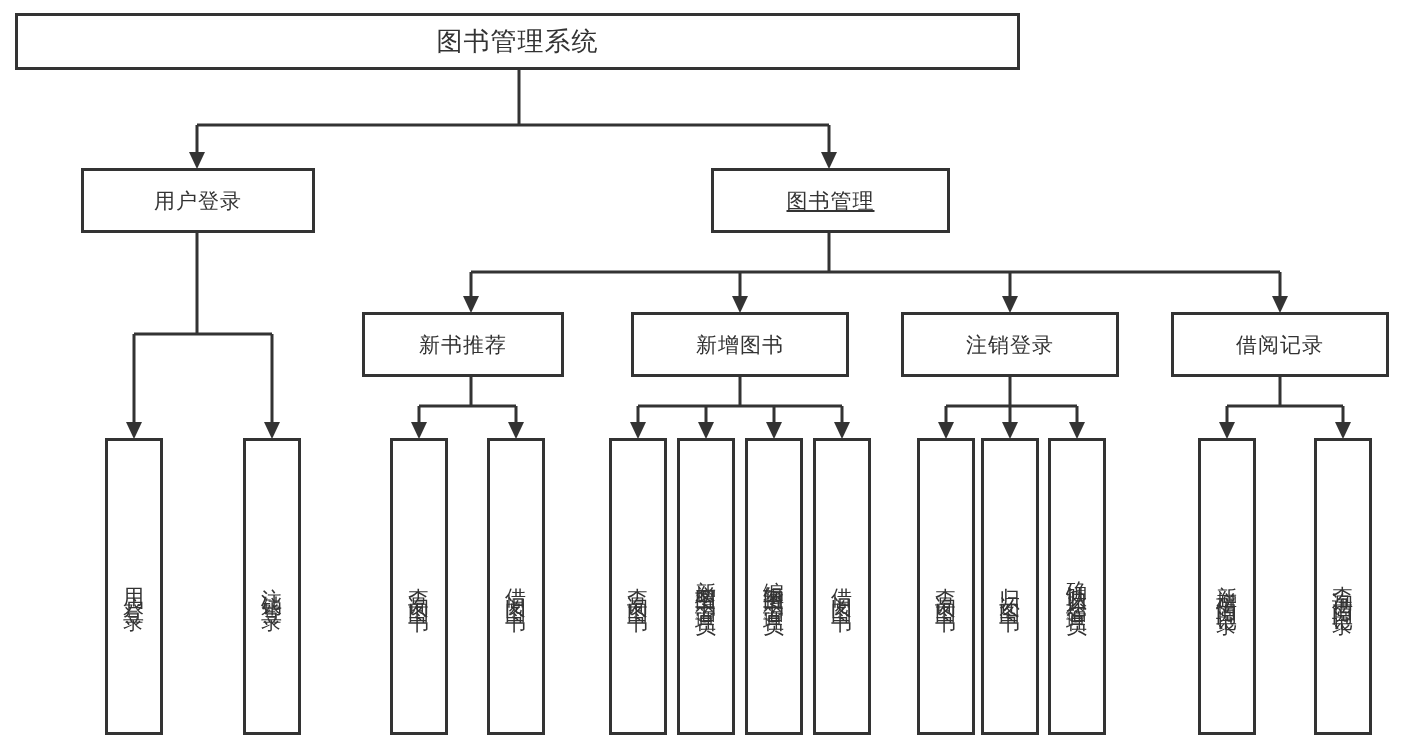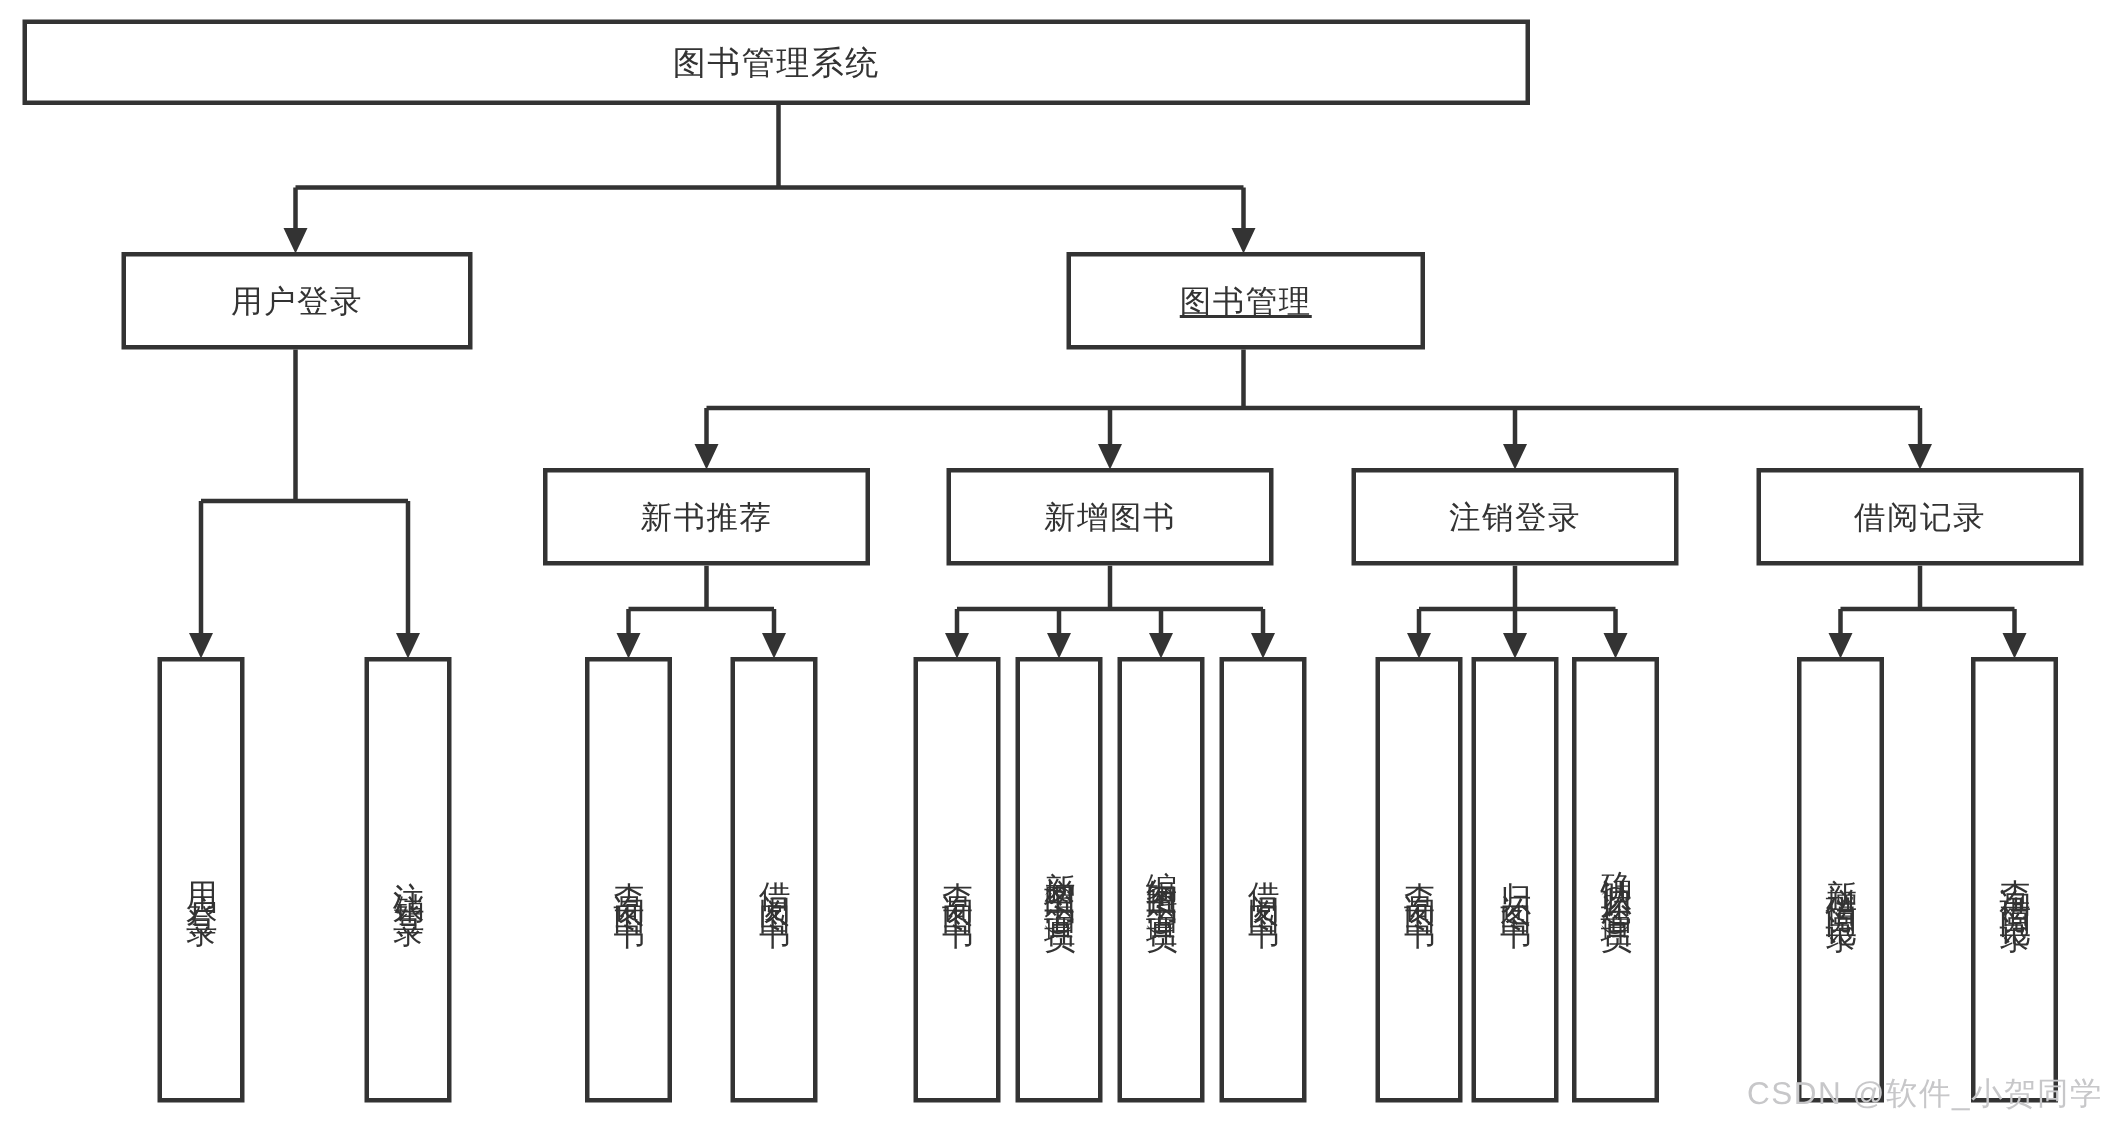--- a/index.html
+++ b/index.html
@@ -13,21 +13,21 @@
   .lines{position:absolute;left:0;top:0;width:1405px;height:747px;}
   .node{
     position:absolute;
     background:#ffffff;
     border:3px solid #333333;
     box-sizing:border-box;
     display:flex;align-items:center;justify-content:center;
     color:#333333;
   }
   .hbox{font-size:21px;letter-spacing:1px;white-space:nowrap;}
-  .root{font-size:22px;}
+  .root{font-size:26px;}
   .vbox{font-size:21px;}
   .vtext{
     writing-mode:vertical-rl;
     letter-spacing:8px;
     line-height:1;
     color:#333333;
   }
   .watermark{
     position:absolute;
     right:3px;bottom:4px;
@@ -90,21 +90,21 @@
     <span>图书管理系统</span>
   </div>
 
   <div class="node hbox" style="left:81px;top:168px;width:234px;height:65px;">
     <span>用户登录</span>
   </div>
   <div class="node hbox" style="left:711px;top:168px;width:239px;height:65px;text-decoration:underline;">
     <span>图书管理</span>
   </div>
 
-  <div class="node hbox" style="left:362px;top:312px;width:218px;height:65px;">
+  <div class="node hbox" style="left:362px;top:312px;width:202px;height:65px;">
     <span>新书推荐</span>
   </div>
   <div class="node hbox" style="left:631px;top:312px;width:218px;height:65px;">
     <span>新增图书</span>
   </div>
   <div class="node hbox" style="left:901px;top:312px;width:218px;height:65px;">
     <span>注销登录</span>
   </div>
   <div class="node hbox" style="left:1171px;top:312px;width:218px;height:65px;text-align:center;">
     <span>借阅记录</span>
@@ -147,15 +147,14 @@
     <span class="vtext" style="letter-spacing:5px;">确认归还（管理员）</span>
   </div>
 
   <div class="node vbox" style="left:1198px;top:438px;width:58px;height:297px;">
     <span class="vtext" style="letter-spacing:6px;">新增借阅记录</span>
   </div>
   <div class="node vbox" style="left:1314px;top:438px;width:58px;height:297px;">
     <span class="vtext" style="letter-spacing:6px;">查询借阅记录</span>
   </div>
 
-  <div class="watermark">CSDN @软件_小贺同学</div>
 
 </div>
 
 </body></html>

